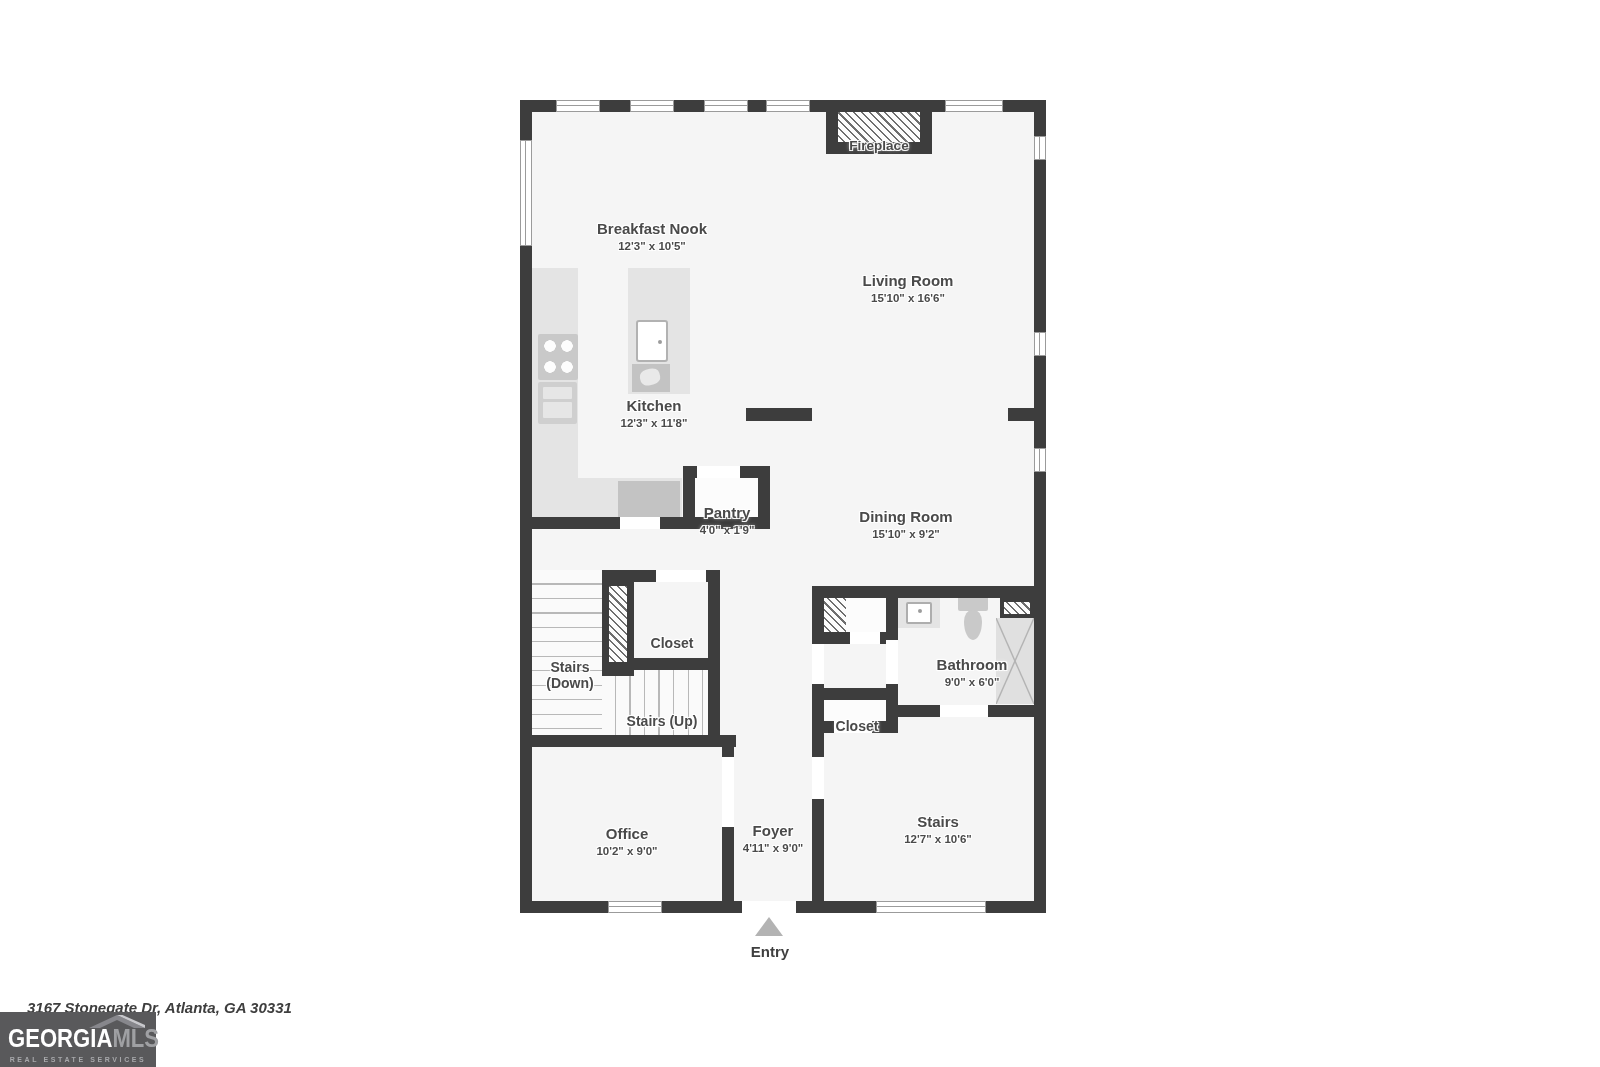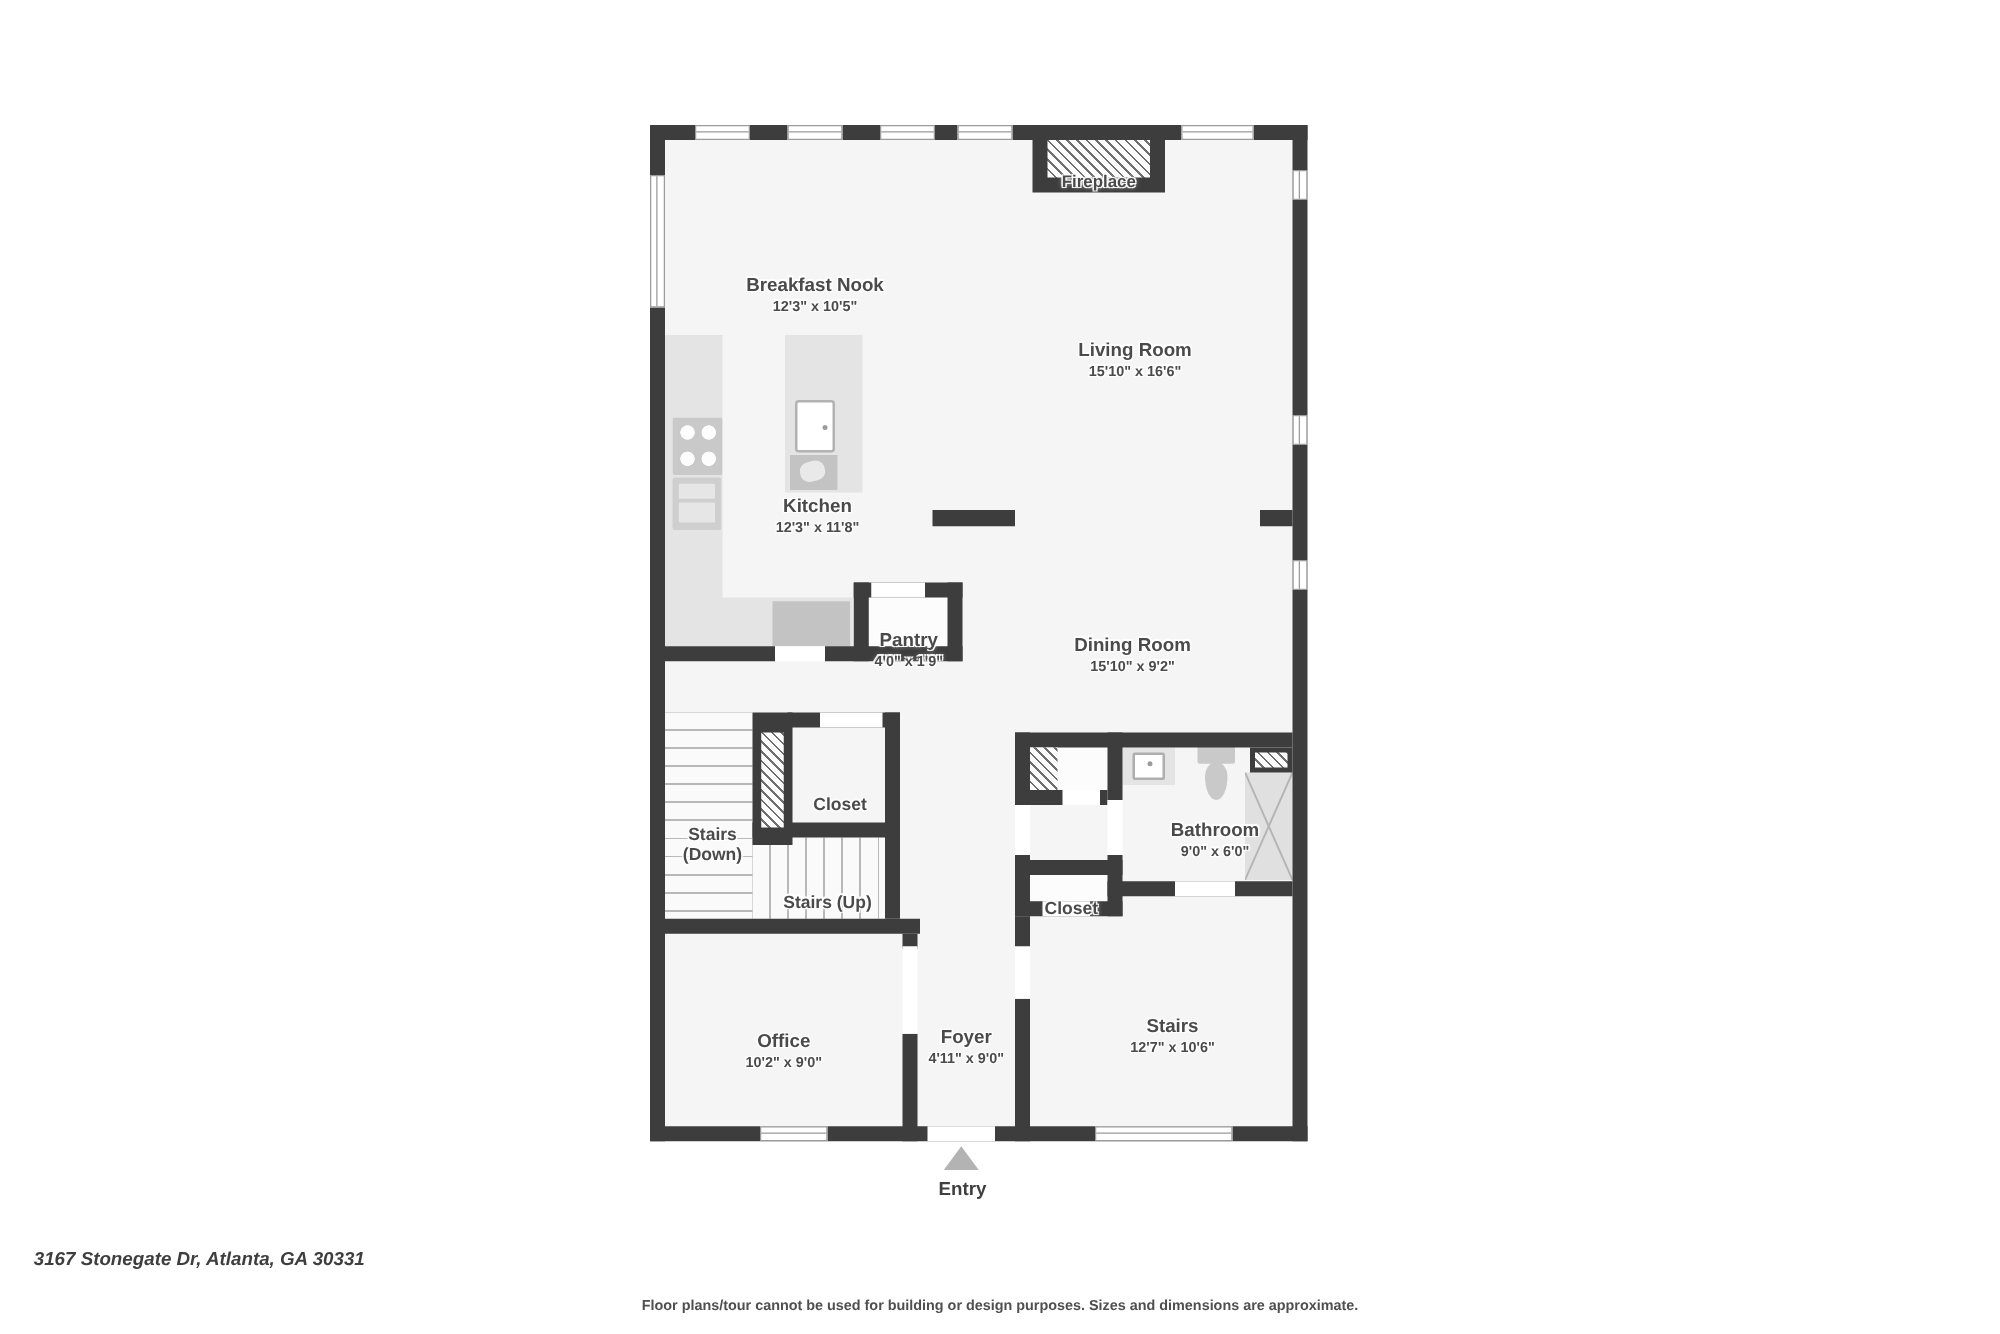--- a/index.html
+++ b/index.html
@@ -197,15 +197,24 @@
     <div class="feat">(Down)</div>
   </div>
   <div class="rlabel feat" style="left:672px;top:627px">Closet</div>
   <div class="rlabel feat" style="left:662px;top:705px">Stairs (Up)</div>
   <div class="rlabel feat" style="left:857px;top:710px">Closet</div>
 
   <div class="entry-tri" style="left:755px;top:917px"></div>
   <div class="entry-label" style="left:770px;top:943px">Entry</div>
 
   <div class="address">3167 Stonegate Dr, Atlanta, GA 30331</div>
-  <div class="disclaimer">Floor plans/tour cannot be used for building or design purposes. Sizes and dimensions are approximate.</div>
+  <div class="logo">
+    <div class="logo-roof">
+      <svg width="58" height="13" viewBox="0 0 58 13">
+        <polygon points="1,13 29,0 57,13 46,13 29,5 12,13" fill="#87878c"></polygon>
+        <polygon points="29,0 57,13 57,10 30,-2" fill="#c8c8cc"></polygon>
+      </svg>
+    </div>
+    <div class="logo-brand"><span class="logo-georgia">GEORGIA</span><span class="logo-mls">MLS</span></div>
+    <div class="logo-tagline">REAL ESTATE SERVICES</div>
+  </div>
 
 </div>
 
 </body></html>

